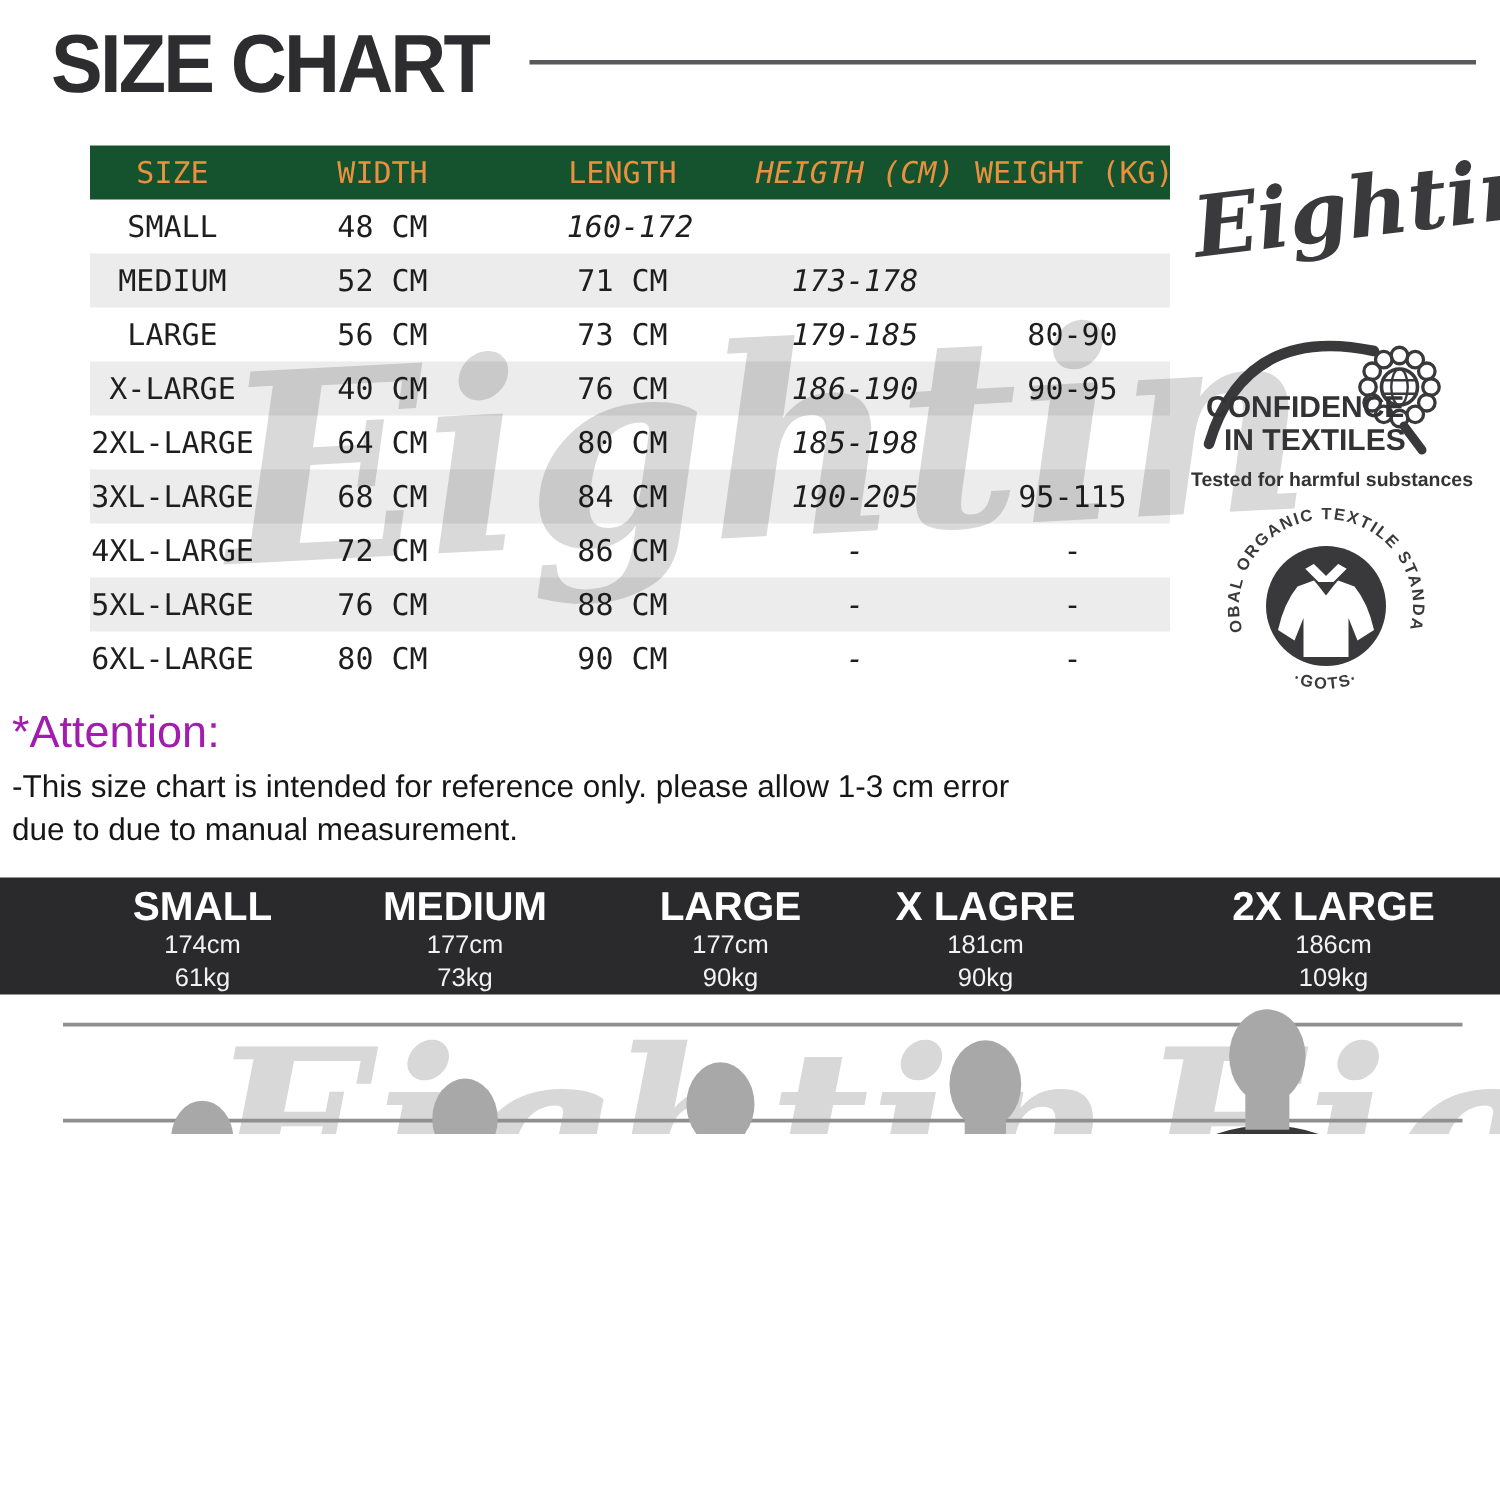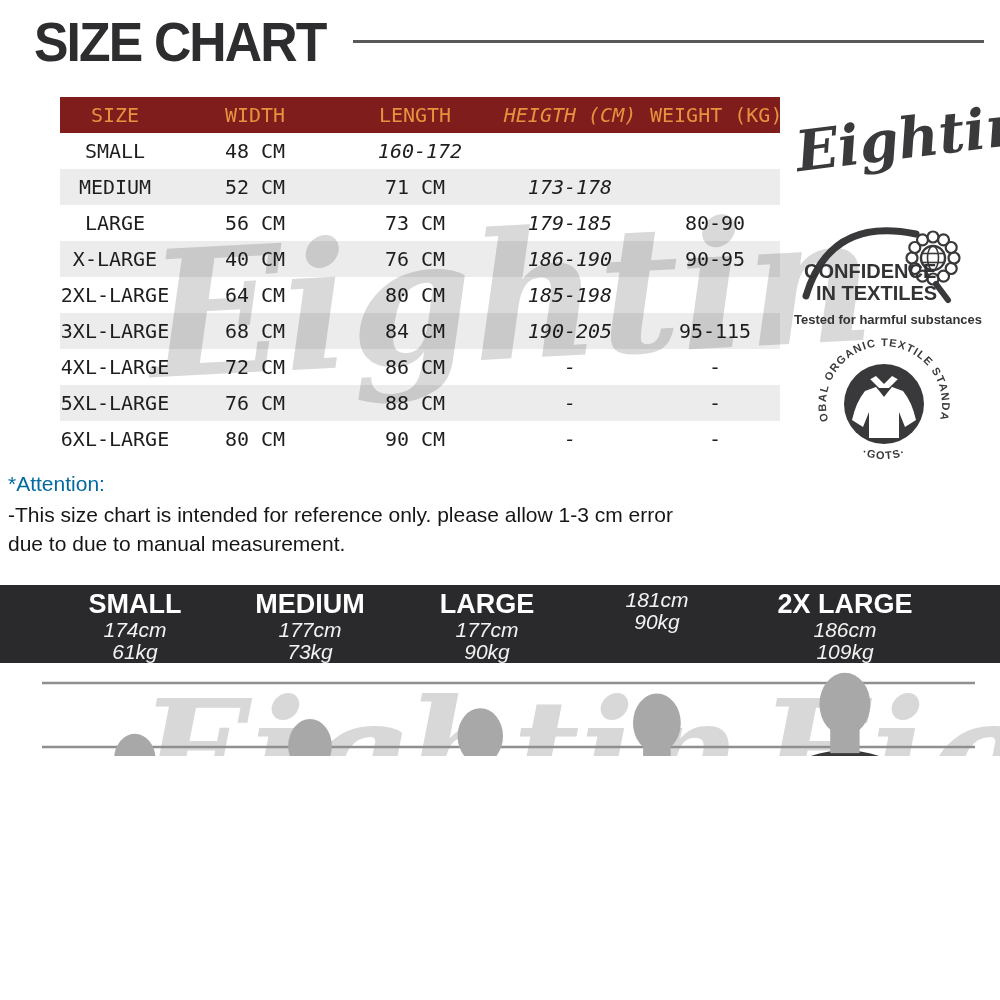--- a/index.html
+++ b/index.html
@@ -7,38 +7,38 @@
         font-family:"Liberation Sans",sans-serif;color:#1e1e1e;}
   
   .title{position:absolute;left:34px;top:10px;font-size:55px;font-weight:bold;color:#2d2d2f;
          letter-spacing:-2px;transform:scaleX(0.94);transform-origin:left top;white-space:nowrap;}
   .title-rule{position:absolute;left:353px;right:16px;top:40px;height:3px;background:#59595b;}
   
   .size-table{position:absolute;left:60px;top:97px;width:720px;
               font-family:"DejaVu Sans Mono","Liberation Mono",monospace;font-size:20px;}
   .trow{display:flex;height:36px;line-height:36px;}
   .trow.alt{background:#ececec;}
-  .trow.head{background:#7f1d1d;color:#e8913e;}
+  .trow.head{background:#14532d;color:#e8913e;}
   .tc{text-align:center;white-space:nowrap;overflow:visible;}
   .c0{width:110px;} .c1{width:170px;} .c2{width:150px;} .c3{width:160px;font-style:italic;} .c4{width:130px;}
   
   .wm-table{position:absolute;left:150px;top:150px;width:620px;height:320px;pointer-events:none;
             font-family:"DejaVu Serif",serif;font-style:italic;font-weight:bold;font-size:175px;
             color:#d9d9d9;mix-blend-mode:multiply;transform:rotate(-3deg);line-height:300px;}
   
   .brand-col{position:absolute;left:790px;top:88px;width:210px;height:400px;}
   
   .attention{position:absolute;left:8px;top:472px;width:760px;}
-  .attention .head{font-size:21px;color:#0369a1;margin-bottom:5px;}
+  .attention .head{font-size:30px;color:#a21caf;margin-bottom:5px;}
   .attention .ln{font-size:21px;line-height:28.5px;color:#161616;}
   
   .banner{position:absolute;left:0;top:585px;width:1000px;height:78px;background:#2a2a2c;}
   .bcol{position:absolute;top:4px;width:180px;text-align:center;color:#fff;}
   .bcol .lbl{font-size:27px;font-weight:bold;line-height:30px;}
-  .bcol .val{font-size:21px;line-height:22px;color:#f2f2f2;font-style:italic;}
+  .bcol .val{font-size:17px;line-height:22px;color:#f2f2f2;}
   
   .lineup{position:absolute;left:0;top:663px;width:1000px;height:337px;}
   .wm-script{font-family:"DejaVu Serif",serif;font-style:italic;font-weight:bold;fill:#d8d8d8;}
   .band-text{font-family:"Liberation Sans",sans-serif;font-weight:bold;fill:#a2a2a2;opacity:.9;letter-spacing:3px;}
   .badge-txt{font-family:"Liberation Sans",sans-serif;font-weight:bold;fill:#333335;}
 </style>
 </head>
 <body>
 
 <div class="page">
@@ -184,24 +184,25 @@
       <div class="lbl">MEDIUM</div>
       <div class="val">177cm</div>
       <div class="val">73kg</div>
     </div>
     <div class="bcol" style="left:397px;">
       <div class="lbl">LARGE</div>
       <div class="val">177cm</div>
       <div class="val">90kg</div>
     </div>
     <div class="bcol" style="left:567px;">
+      <div class="lbl">X LAGRE</div>
       <div class="val">181cm</div>
       <div class="val">90kg</div>
     </div>
-    <div class="bcol" style="left:755px;">
+    <div class="bcol" style="left:799px;">
       <div class="lbl">2X LARGE</div>
       <div class="val">186cm</div>
       <div class="val">109kg</div>
     </div>
   </div>
 
   <svg class="lineup" viewBox="0 0 1000 337">
     <defs>
       <g id="man">
         <rect x="52" y="250" width="96" height="92" fill="#b7b7b7"></rect>

